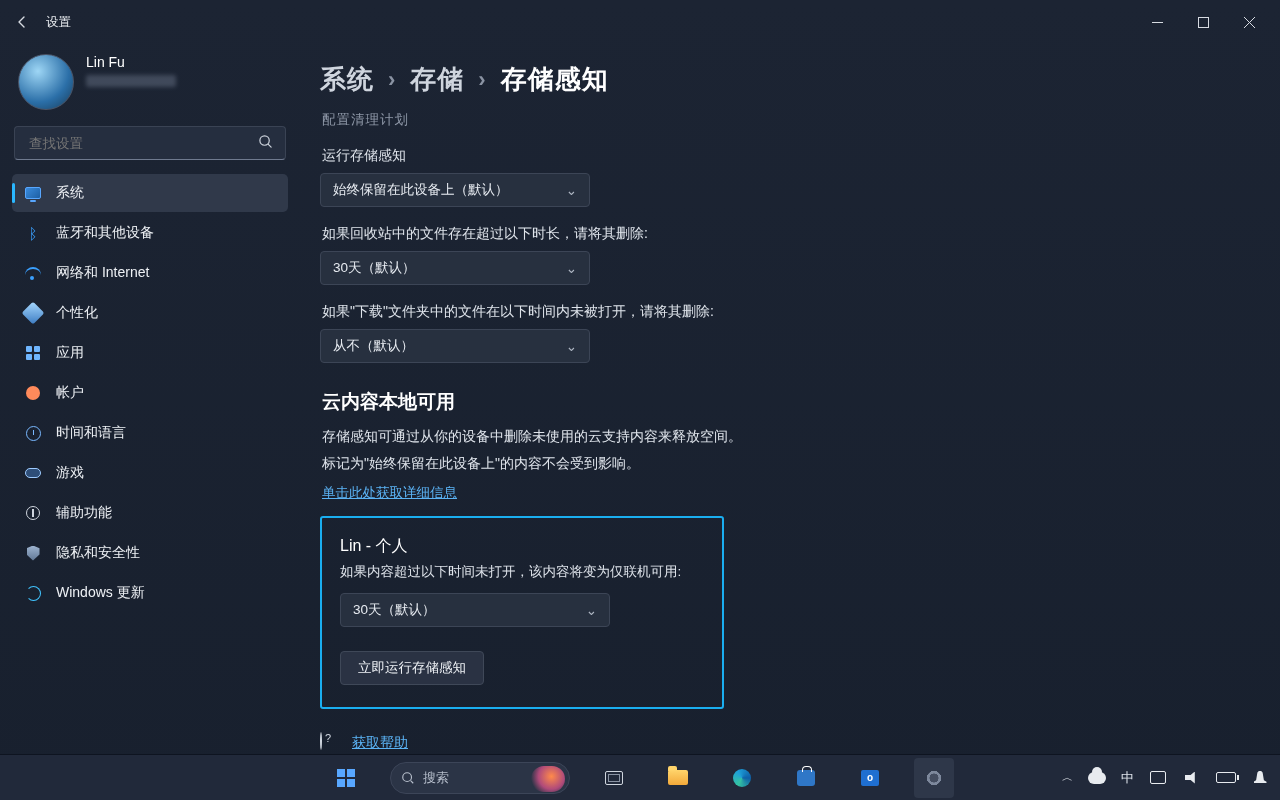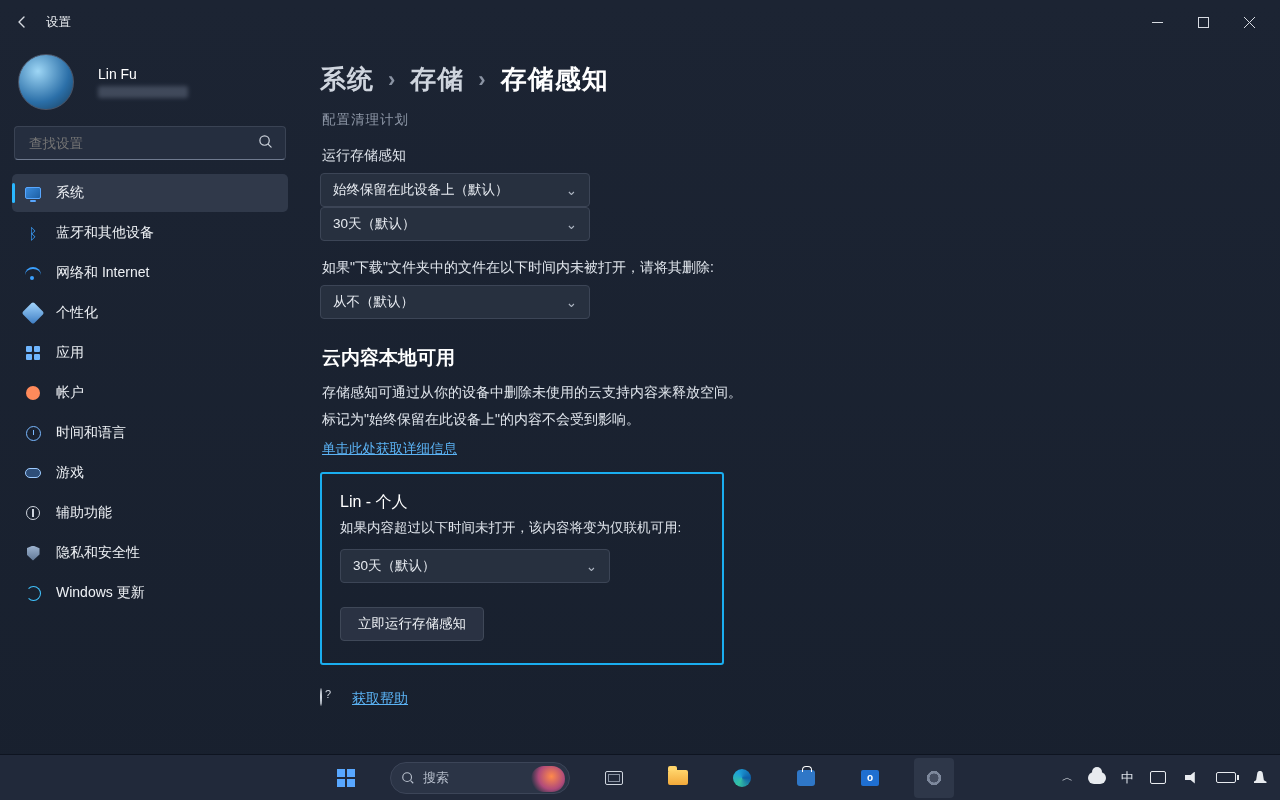--- a/index.html
+++ b/index.html
@@ -22,21 +22,21 @@
   
   .titlebar{height:44px;display:flex;align-items:center;padding:0 8px;}
   .titlebar .back{width:28px;height:28px;display:flex;align-items:center;justify-content:center;border-radius:4px;color:#d7dbe2}
   .titlebar .title{margin-left:10px;font-size:12.5px;color:#e8ebef}
   .winbtns{margin-left:auto;display:flex}
   .winbtn{width:46px;height:30px;display:flex;align-items:center;justify-content:center;color:#d7dbe2;border-radius:4px}
   .winbtn svg{width:11px;height:11px}
   
   .body{display:flex;height:calc(100% - 44px - 46px)}
   .sidebar{width:300px;padding:6px 12px 0 12px}
-  .user{display:flex;align-items:center;gap:24px;padding:4px 6px 14px 6px}
+  .user{display:flex;align-items:flex-start;gap:12px;padding:4px 6px 14px 6px}
   .avatar{width:56px;height:56px;border-radius:50%;background:radial-gradient(circle at 35% 30%, #9ed6f5 0%, #2b6fa8 60%, #173a56 100%);border:1px solid #4b5568}
   .user .name{font-size:14px;line-height:1.2}
   .user .sub{width:90px;height:12px;background:#596376;border-radius:2px;margin-top:4px;filter:blur(2px);opacity:.6}
   .search{display:flex;align-items:center;background:#252e3f;border:1px solid #3a4354;border-bottom:1px solid #6f7a8f;border-radius:4px;height:34px;padding:0 12px;margin:2px 2px 14px 2px}
   .search input{flex:1;background:transparent;border:none;outline:none;color:#cdd3dc;font-size:13.5px}
   .search .mag{color:#cdd3dc}
   .nav{display:flex;flex-direction:column;gap:2px;margin-top:6px}
   .nav-item{display:flex;align-items:center;gap:14px;height:38px;padding:0 12px;border-radius:5px;font-size:14px;color:#eef1f5;position:relative}
   .nav-item.sel{background:var(--sel)}
   .nav-item.sel::before{content:"";position:absolute;left:0;top:9px;bottom:9px;width:3px;border-radius:2px;background:var(--accent)}
@@ -241,20 +241,21 @@
       </div>
 
       <div class="cutoff">配置清理计划</div>
 
       <div class="sect-label">运行存储感知</div>
       <div class="select">
         <span>始终保留在此设备上（默认）</span>
         <span class="chev">⌄</span>
       </div>
 
+      <div class="sect-label">如果回收站中的文件存在超过以下时长，请将其删除:</div>
       <div class="select">
         <span>30天（默认）</span>
         <span class="chev">⌄</span>
       </div>
 
       <div class="sect-label">如果"下载"文件夹中的文件在以下时间内未被打开，请将其删除:</div>
       <div class="select">
         <span>从不（默认）</span>
         <span class="chev">⌄</span>
       </div>

